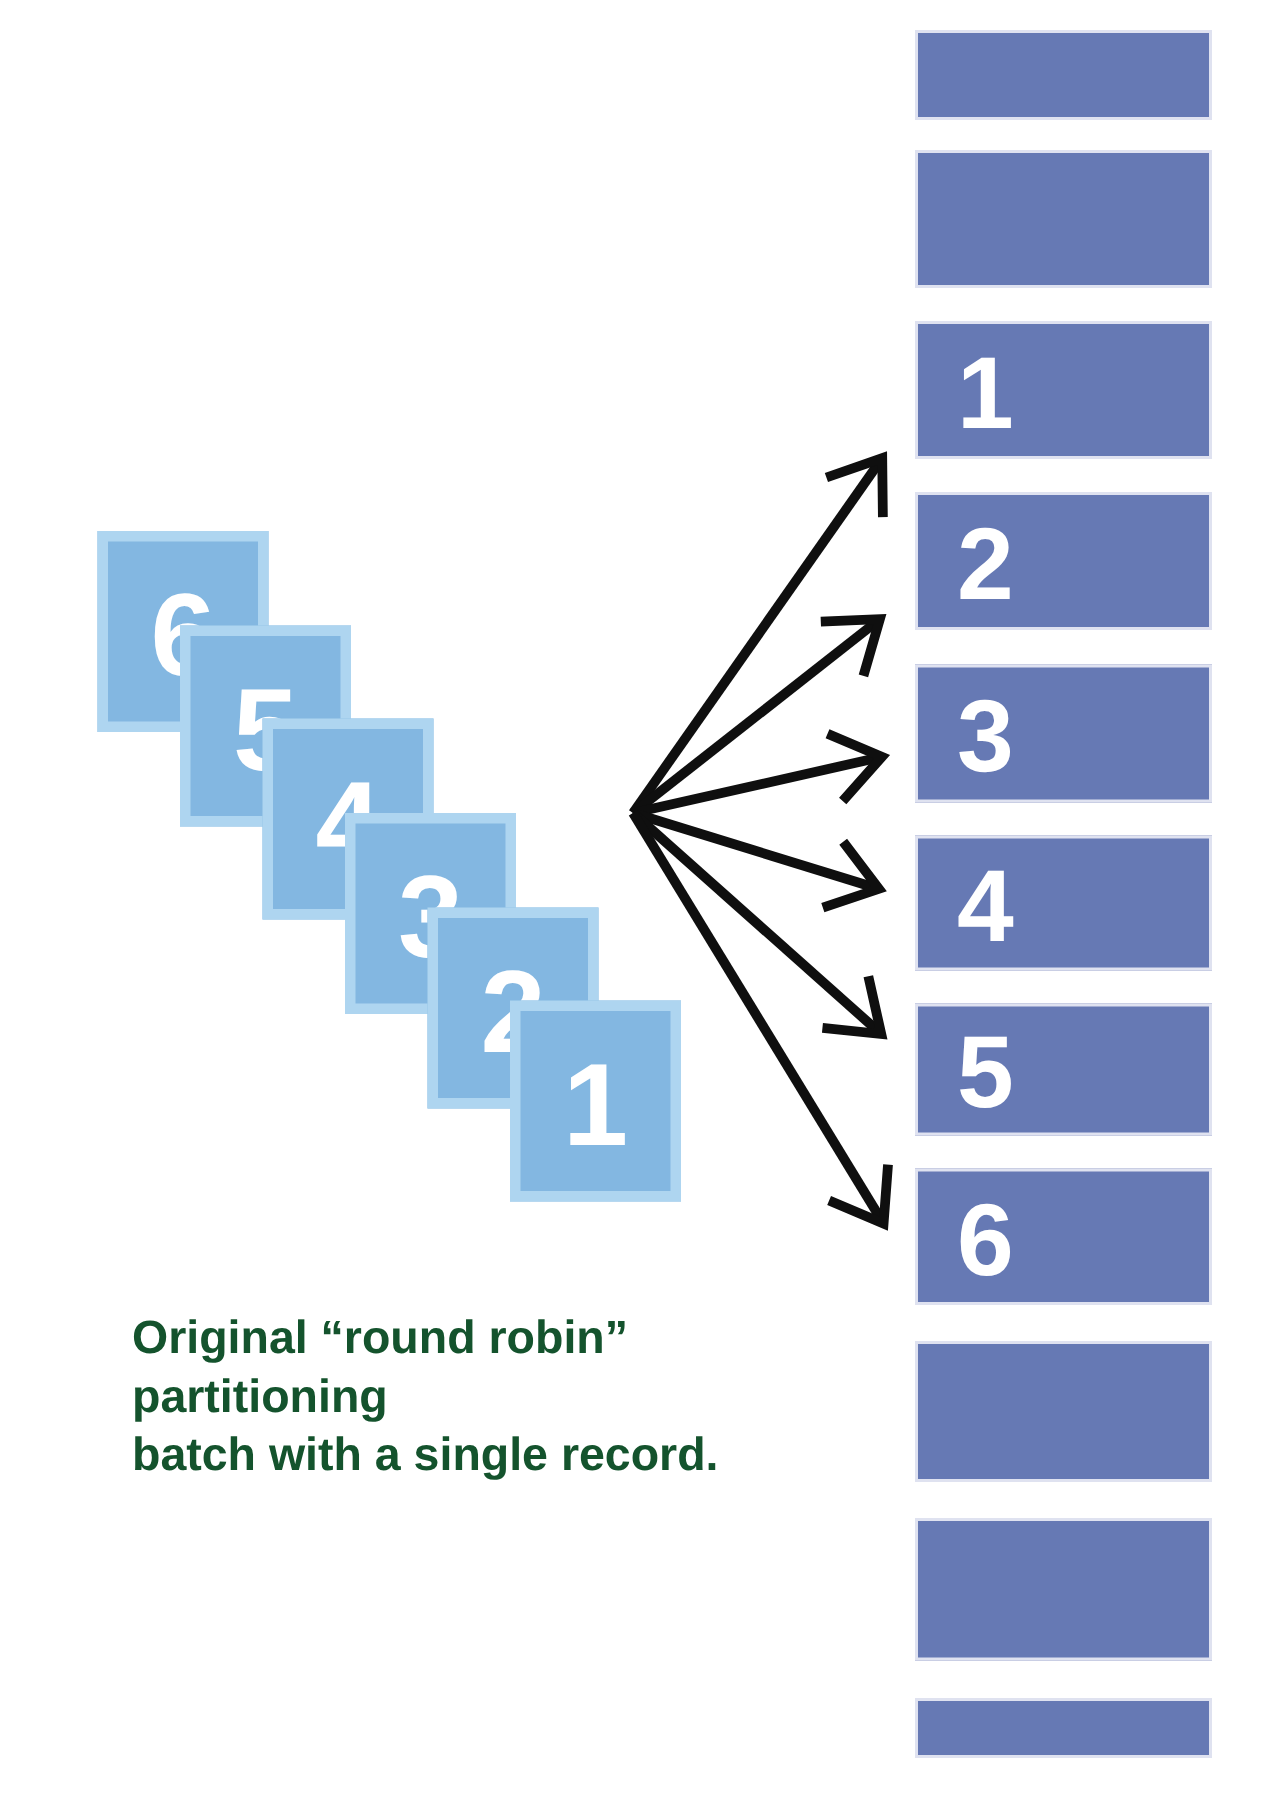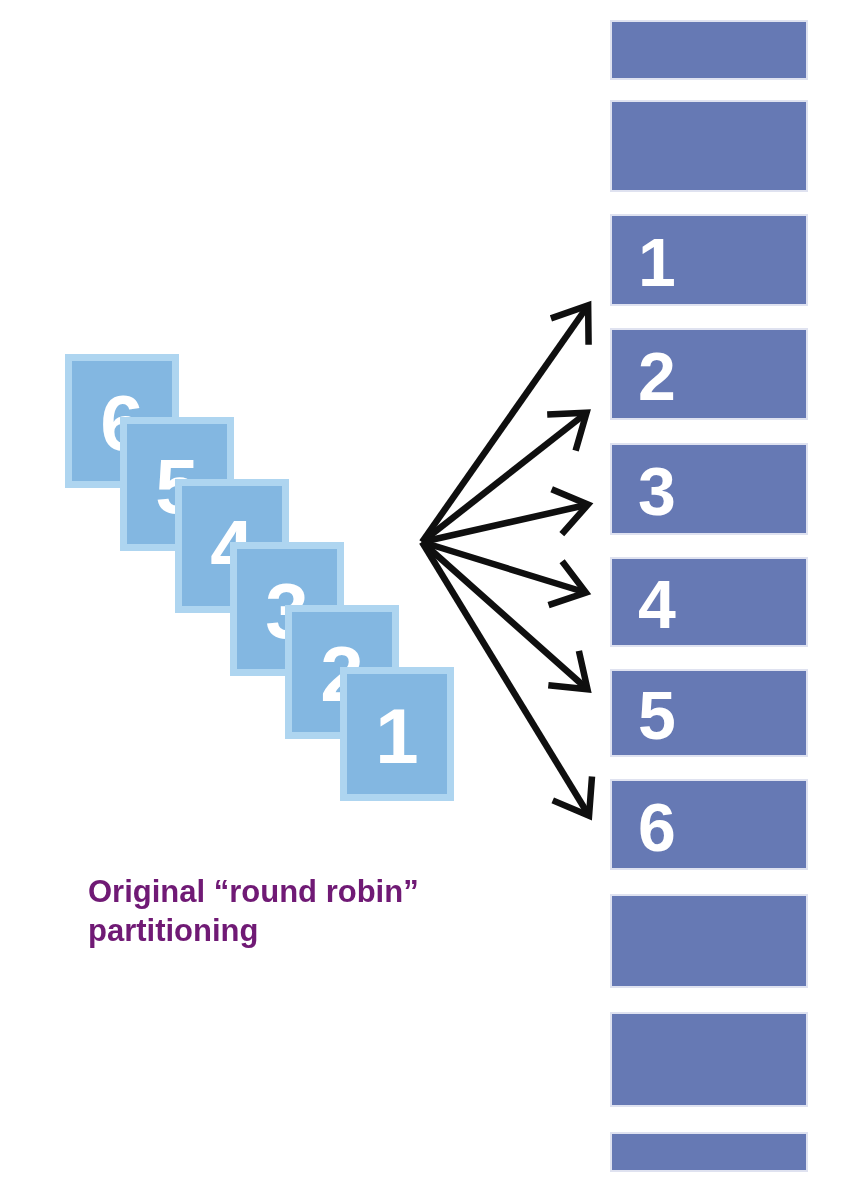--- a/index.html
+++ b/index.html
@@ -55,21 +55,21 @@
     line-height: 1;
     padding-left: 26px;
     transform: translateY(2px);
   }
   
   .caption {
     position: absolute;
     left: 88px;
     top: 872px;
     width: 480px;
-    color: #701a75;
+    color: #14532d;
     font-size: 31px;
     font-weight: 700;
     line-height: 39px;
     letter-spacing: 0px;
   }
   .caption .line { display: block; }
 </style>
 </head>
 <body>
 
@@ -139,15 +139,16 @@
   </div>
   <div class="partition-slot" style="top:1012px; height:95px;">
     <span class="num"></span>
   </div>
   <div class="partition-slot" style="top:1132px; height:40px;">
     <span class="num"></span>
   </div>
 
   <div class="caption">
     <span class="line">Original “round robin” partitioning</span>
+    <span class="line">batch with a single record.</span>
   </div>
 
 </div>
 
 </body></html>

